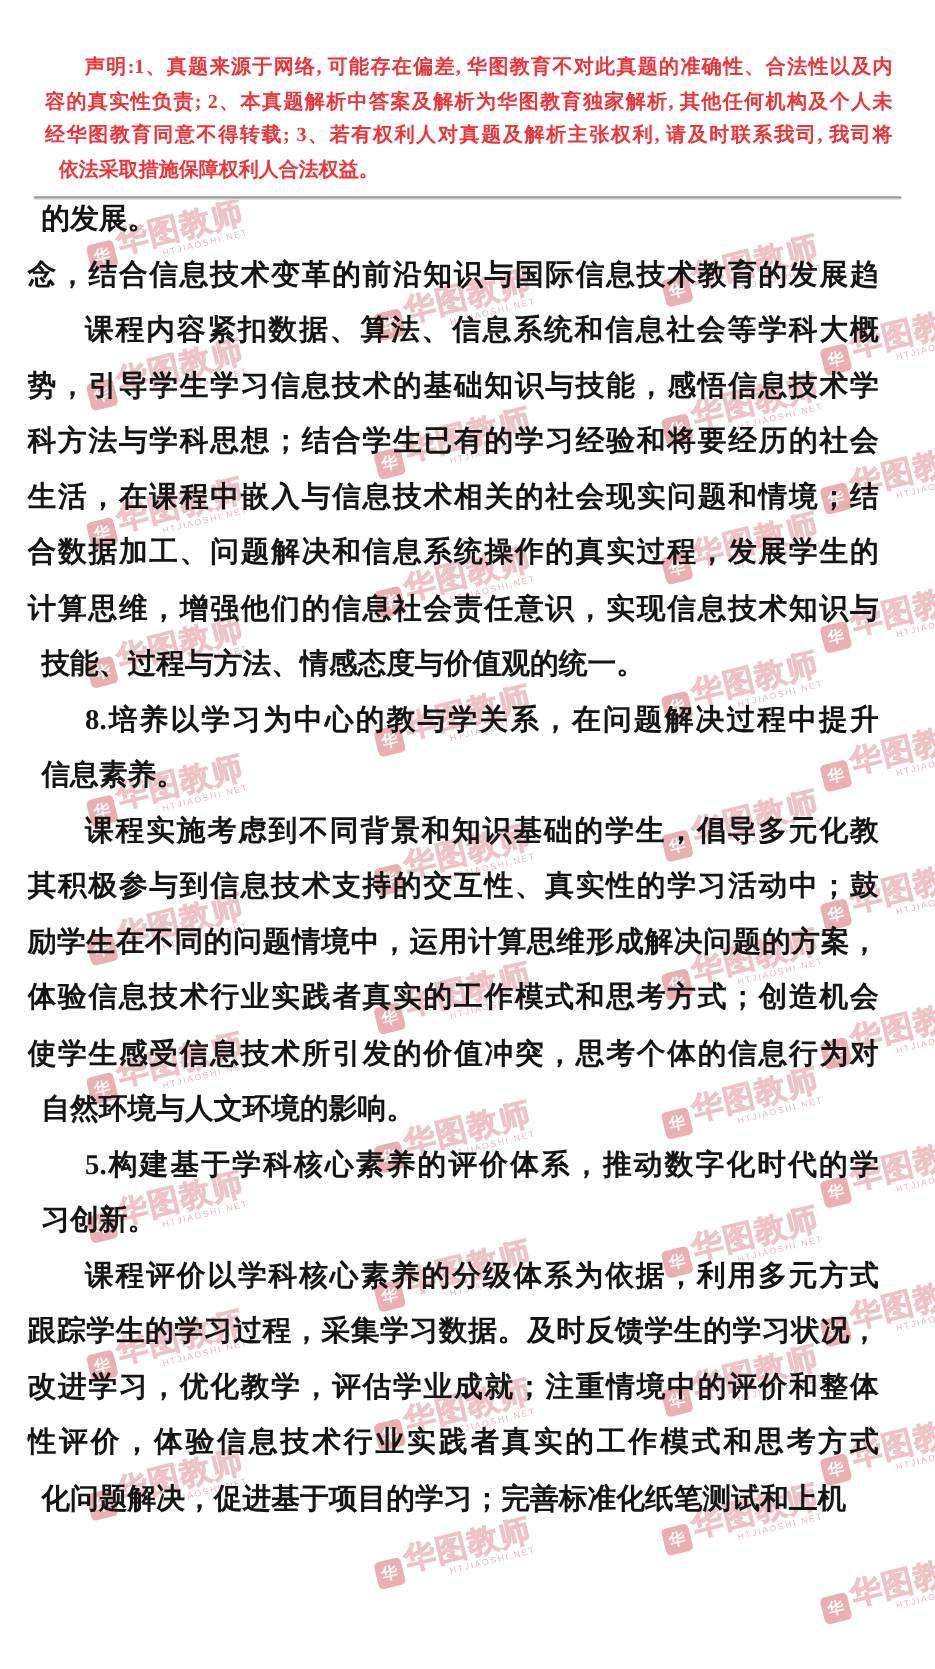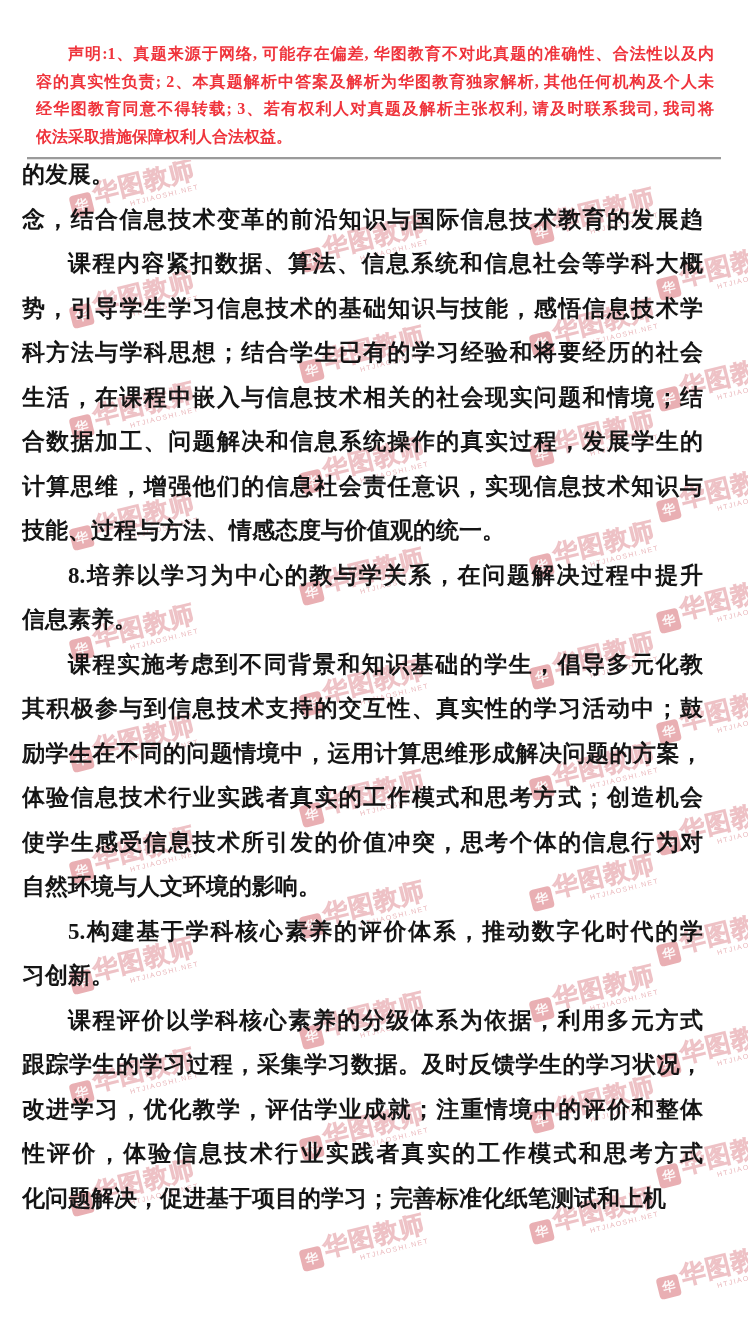--- a/index.html
+++ b/index.html
@@ -66,21 +66,21 @@
     font-size:23px;font-weight:bold;
     color:#151515;
   }
   
   .line{
     text-align:justify;
     text-align-last:justify;
     overflow:hidden;
   }
   .line.first{padding-left:2em;}
-  .line.last{text-align-last:left;}
+  .line.last{text-align-last:left;margin-left:11px;}
 </style>
 </head>
 <body>
 
 <div class="page">
   <div class="wm-layer">
       <div class="wm" style="left: 68px; top: 168px;">
         <span class="wm-logo">华</span>
         <span class="wm-col">
           <span class="wm-name">华图教师</span>

